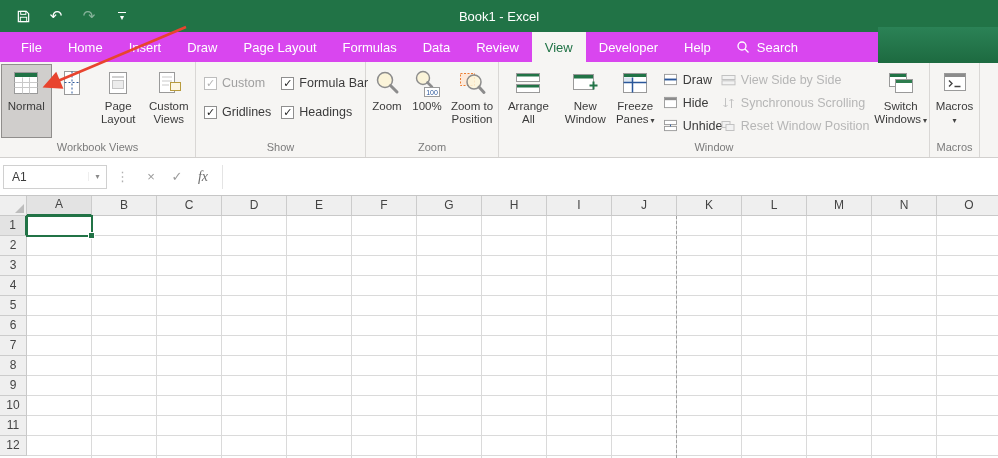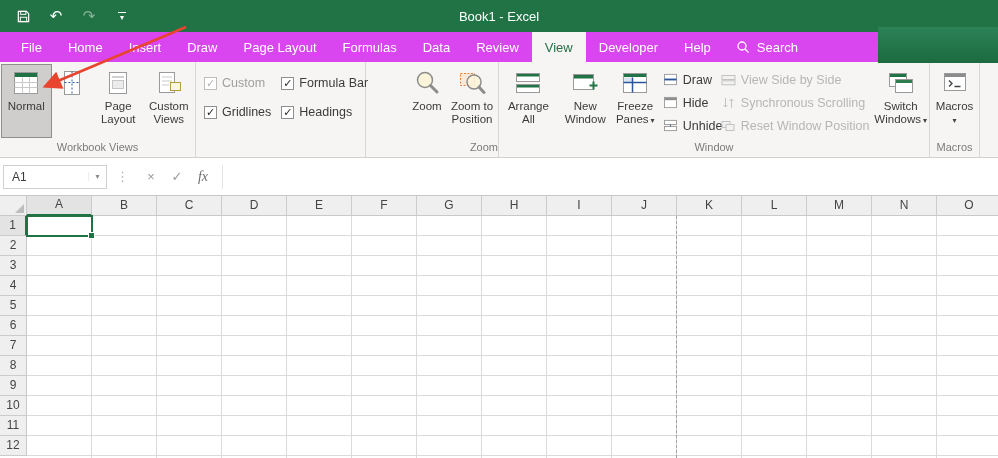--- a/index.html
+++ b/index.html
@@ -23,21 +23,21 @@
   .tab { padding: 0 13px; font-size: 13px; display: flex; align-items: center; cursor: pointer; white-space: nowrap; }
   .tab.active { background: #f6f5f3; color: #217346; }
   .search { display: flex; align-items: center; gap: 7px; padding: 0 12px; font-size: 13px; cursor: text; }
   .account-redaction { position: absolute; right: 0; top: -5px; width: 120px; height: 36px; background: linear-gradient(#2b8256,#1d6a40); z-index: 3; }
 
   
   .ribbon { height: 96px; background: #f6f5f3; border-bottom: 1px solid #d2d0ce; display: flex; position: relative; }
   .group { border-right: 1px solid #d9d7d5; display: flex; flex-direction: column; }
   .group-inner { flex: 1; display: flex; align-items: flex-start; padding: 2px 1px 0; }
   .group-label { height: 17px; text-align: center; font-size: 11px; color: #7b7b7b; line-height: 14px; }
-  .g-wv { width: 196px; } .g-show { width: 170px; } .g-zoom { width: 133px; align-items: flex-end; } .g-win { width: 431px; } .g-mac { width: 50px; }
+  .g-wv { width: 196px; } .g-show { width: 170px; } .g-zoom { width: 133px; } .g-win { width: 431px; } .g-mac { width: 50px; }
   .g-fill { flex: 1; border-right: none; }
 
   .bigbtn { height: 74px; display: flex; flex-direction: column; align-items: center; padding-top: 3px; font-size: 11.5px; line-height: 13px; color: #3b3b3b; text-align: center; cursor: pointer; border: 1px solid transparent; }
   .bigbtn .bb-icon { height: 30px; display: flex; align-items: center; justify-content: center; margin-bottom: 2px; }
   .bigbtn.selected { background: #d0cecc; border: 1px solid #908e8c; }
   .w46 { width: 66px; } .w54 { width: 54px; } .w40 { width: 40px; } .w50 { width: 50px; } .w56 { width: 56px; }
   .caret { font-size: 8px; color: #444; margin-left: 2px; }
   .caret-below { display: block; font-size: 8px; color: #444; margin-top: 1px; }
 
   
@@ -197,32 +197,44 @@
           </span>
         <span class="cb-label">Formula Bar</span>
       </label>
       <label class="cb-item">
         <span class="cb-box">
             <span class="cb-check">✓</span>
           </span>
         <span class="cb-label">Headings</span>
       </label>
     </div>
+    <div class="group-label">Show</div>
   </div>
 
   <div class="group g-zoom">
     <div class="group-inner">
       <div class="bigbtn w40">
         <span class="bb-icon">
           <svg width="30" height="28" viewBox="0 0 30 28">
               <circle cx="13" cy="11" r="7.5" fill="#fbf4d9" stroke="#8c8c8c" stroke-width="1.5"></circle>
               <line x1="18.5" y1="16.5" x2="25" y2="23" stroke="#8c8c8c" stroke-width="3" stroke-linecap="round"></line>
             </svg>
         </span>
         <span class="bb-label">Zoom</span>
+      </div>
+      <div class="bigbtn w40">
+        <span class="bb-icon">
+          <svg width="30" height="28" viewBox="0 0 30 28">
+              <circle cx="11" cy="9" r="6.5" fill="#fbf4d9" stroke="#8c8c8c" stroke-width="1.4"></circle>
+              <line x1="15.5" y1="13.5" x2="20" y2="18" stroke="#8c8c8c" stroke-width="2.6" stroke-linecap="round"></line>
+              <rect x="12.5" y="18.5" width="15" height="9" fill="#fff" stroke="#9a9a9a"></rect>
+              <text x="20" y="25.5" font-size="7" text-anchor="middle" fill="#2b579a">100</text>
+            </svg>
+        </span>
+        <span class="bb-label">100%</span>
       </div>
       <div class="bigbtn w50">
         <span class="bb-icon">
           <svg width="30" height="28" viewBox="0 0 30 28">
               <rect x="3.5" y="4.5" width="14" height="12" fill="#fde9d9" stroke="#ed7d31" stroke-dasharray="2 1.5"></rect>
               <circle cx="17" cy="13" r="7" fill="#fbf4d9" fill-opacity="0.85" stroke="#8c8c8c" stroke-width="1.5"></circle>
               <line x1="22" y1="18" x2="27" y2="23.5" stroke="#8c8c8c" stroke-width="3" stroke-linecap="round"></line>
             </svg>
         </span>
         <span class="bb-label">Zoom to Position</span>

